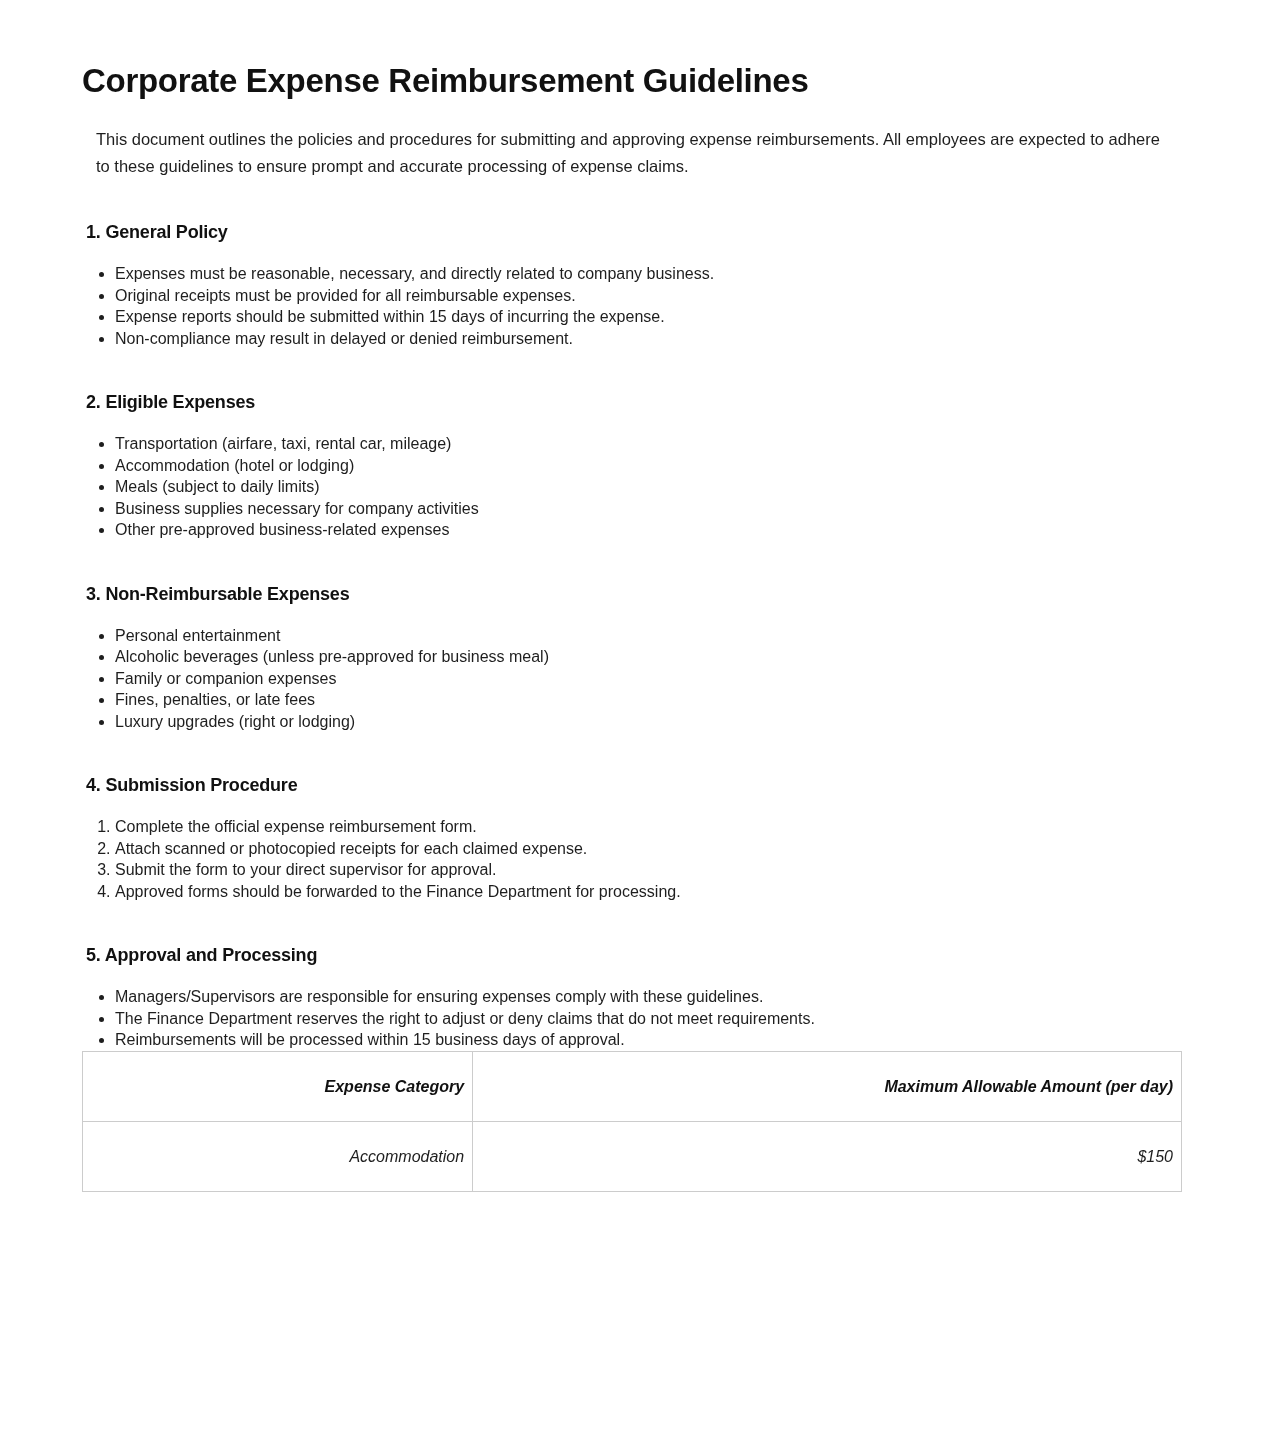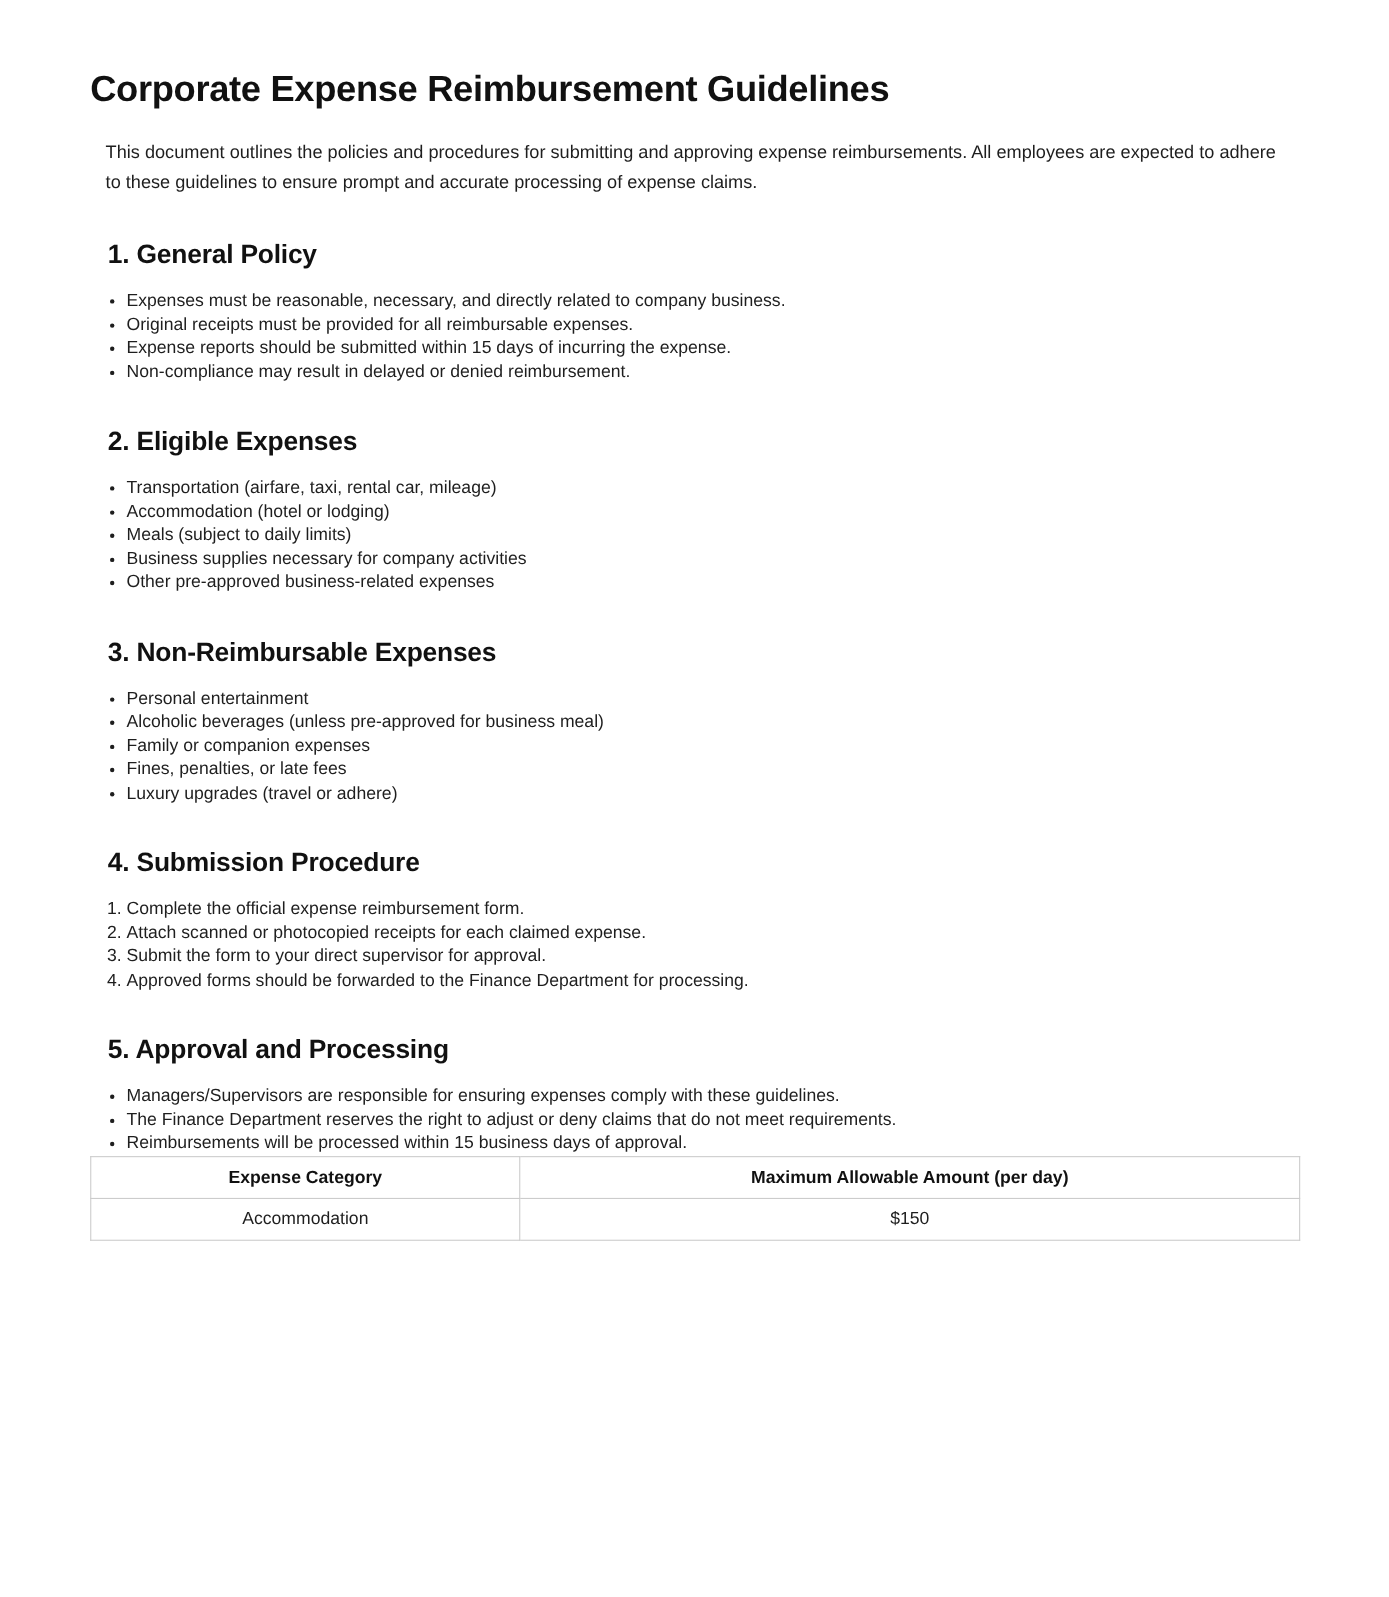--- a/index.html
+++ b/index.html
@@ -23,49 +23,50 @@
     color: #111111;
     margin: 0 0 24px 0;
   }
   p.intro {
     font-size: 16.5px;
     line-height: 26.5px;
     margin: 14px;
     color: #1e1e1e;
   }
   h2 {
-    font-size: 24px;
+    font-size: 18px;
     line-height: 30px;
     font-weight: 700;
     letter-spacing: -0.2px;
     color: #111111;
-    margin: 38px 0 16px 16px;
+    margin: 38px 0 16px 4px;
   }
   ul, ol {
     margin: 0;
     padding-left: 33px;
     font-size: 16px;
   }
   li {
     line-height: 21.5px;
     color: #1e1e1e;
   }
   table {
     border-collapse: collapse;
     width: 100%;
     font-size: 16px;
     table-layout: fixed;
   }
   th, td {
     border: 1px solid #cccccc;
-    padding: 8px 8px;
-    text-align: center;
+    padding: 24px 8px;
+    text-align: right;
     vertical-align: middle;
     line-height: 21px;
     color: #1e1e1e;
+    font-style: italic;
   }
   th { font-weight: 700; color: #111111; }
   col.c1 { width: 35.5%; }
   col.c2 { width: 64.5%; }
 </style>
 </head>
 <body>
 
 <main class="page">
   <h1>Corporate Expense Reimbursement Guidelines</h1>
@@ -90,21 +91,21 @@
           <li>Other pre-approved business-related expenses</li>
         </ul>
       </section>
       <section>
         <h2>3. Non-Reimbursable Expenses</h2>
         <ul>
           <li>Personal entertainment</li>
           <li>Alcoholic beverages (unless pre-approved for business meal)</li>
           <li>Family or companion expenses</li>
           <li>Fines, penalties, or late fees</li>
-          <li>Luxury upgrades (travel or adhere)</li>
+          <li>Luxury upgrades (right or lodging)</li>
         </ul>
       </section>
       <section>
         <h2>4. Submission Procedure</h2>
         <ol>
           <li>Complete the official expense reimbursement form.</li>
           <li>Attach scanned or photocopied receipts for each claimed expense.</li>
           <li>Submit the form to your direct supervisor for approval.</li>
           <li>Approved forms should be forwarded to the Finance Department for processing.</li>
         </ol>

